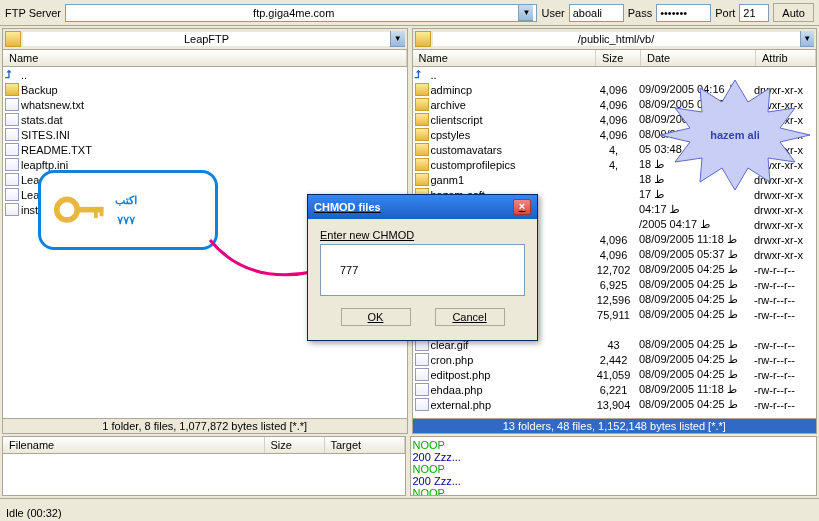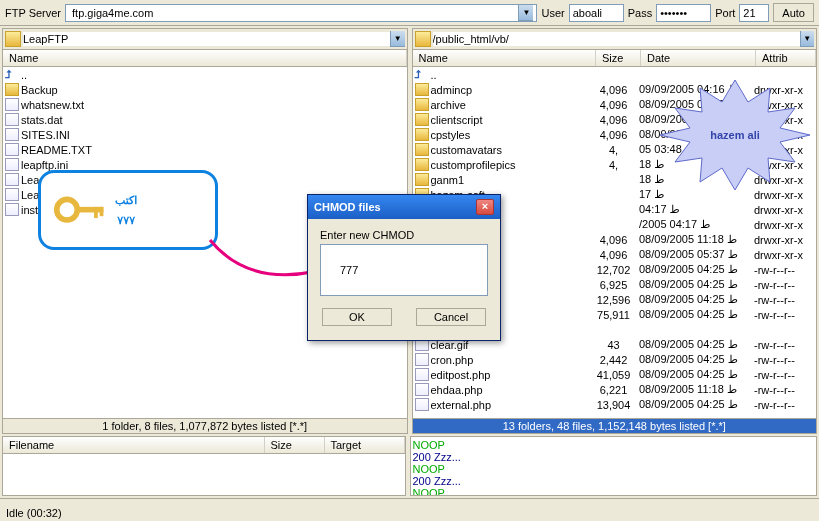--- a/index.html
+++ b/index.html
@@ -2,21 +2,21 @@
 <html><head>
 <meta charset="utf-8">
 <style>
 * { margin: 0; padding: 0; box-sizing: border-box; font-family: Tahoma, Arial, sans-serif; font-size: 11px; }
 body { background: #ece9d8; width: 819px; height: 521px; overflow: hidden; position: relative; }
 
 .toolbar { display: flex; align-items: center; padding: 3px 5px; gap: 4px; background: #ece9d8; border-bottom: 1px solid #aca899; }
 .toolbar label { white-space: nowrap; }
 .toolbar input, .toolbar .combo { border: 1px solid #7f9db9; background: white; padding: 1px 3px; height: 18px; }
 .combo { display: inline-flex; align-items: center; }
-.combo input { border: none; height: 14px; }
+.combo input { border: none; height: 14px; text-align: center; }
 .combo-btn { width: 15px; height: 16px; background: linear-gradient(#cde,#9bd); border: 1px solid #7f9db9; border-top:none; border-right:none; display:flex;align-items:center;justify-content:center;font-size:8px;}
 .btn { background: #ece9d8; border: 1px solid #aca899; padding: 1px 8px; height: 19px; }
 
 .main { display: flex; height: 410px; }
 .pane { flex: 1; display: flex; flex-direction: column; border: 1px solid #aca899; margin: 2px; background: white; }
 .pathbar { display: flex; padding: 2px; border-bottom: 1px solid #aca899; background:#ece9d8;}
 .pathbar .folder-icon { width:16px; height:16px; background: linear-gradient(#fceb99,#e8b73d); margin-right:2px; border:1px solid #c9a22e;}
 .pathbar .combo { flex: 1; }
 .pathbar .combo input { width: 100%; }
 
@@ -40,21 +40,21 @@
 .queue .list-header div:nth-child(1){flex:1}
 .queue .list-header div:nth-child(2){width:60px}
 .queue .list-header div:nth-child(3){width:80px}
 .log { flex: 1; border: 1px solid #aca899; margin: 0 2px 2px; background: white; padding: 2px; overflow: hidden; line-height: 12px;}
 .log .noop { color: #0a0; }
 .log .ok { color: #008; }
 
 .statusbar { background: #ece9d8; border-top: 1px solid #aca899; padding: 8px 6px; }
 
 
-.dialog { position: absolute; left: 307px; top: 194px; width: 194px; background: #ece9d8; border: 1px solid #0a246a; box-shadow: 2px 2px 6px rgba(0,0,0,.4); }
+.dialog { position: absolute; left: 307px; top: 194px; width: 231px; background: #ece9d8; border: 1px solid #0a246a; box-shadow: 2px 2px 6px rgba(0,0,0,.4); text-decoration: underline; }
 .dlg-title { background: linear-gradient(#3586f0,#1b5fc6); color: white; font-weight: bold; padding: 4px 6px; display: flex; justify-content: space-between; align-items: center; }
 .close-x { width: 18px; height: 16px; background: linear-gradient(#f08682,#d64b3e); border: 1px solid #a33; color: white; text-align:center; font-weight:bold; line-height:12px; border-radius:2px;}
 .dlg-body { padding: 10px 12px 14px; }
 .dlg-body input { width: 100%; border: 1px solid #7f9db9; padding: 19px; margin-top: 3px; background:white;}
 .dlg-btns { display: flex; justify-content: center; gap: 24px; margin-top: 12px; }
 .dlg-btns button { width: 70px; padding: 2px; background:#ece9d8; border:1px solid #aca899;}
 
 
 .bubble { position: absolute; left: 38px; top: 170px; width: 180px; height: 80px; border: 3px solid #0d82e0; background: white; border-radius: 16px; display:flex; align-items:center; gap:6px; padding: 6px 12px; color:#0d82e0; }
 .bubble .txt { font-size:16px; font-weight:bold; text-align:center; line-height:20px;}

